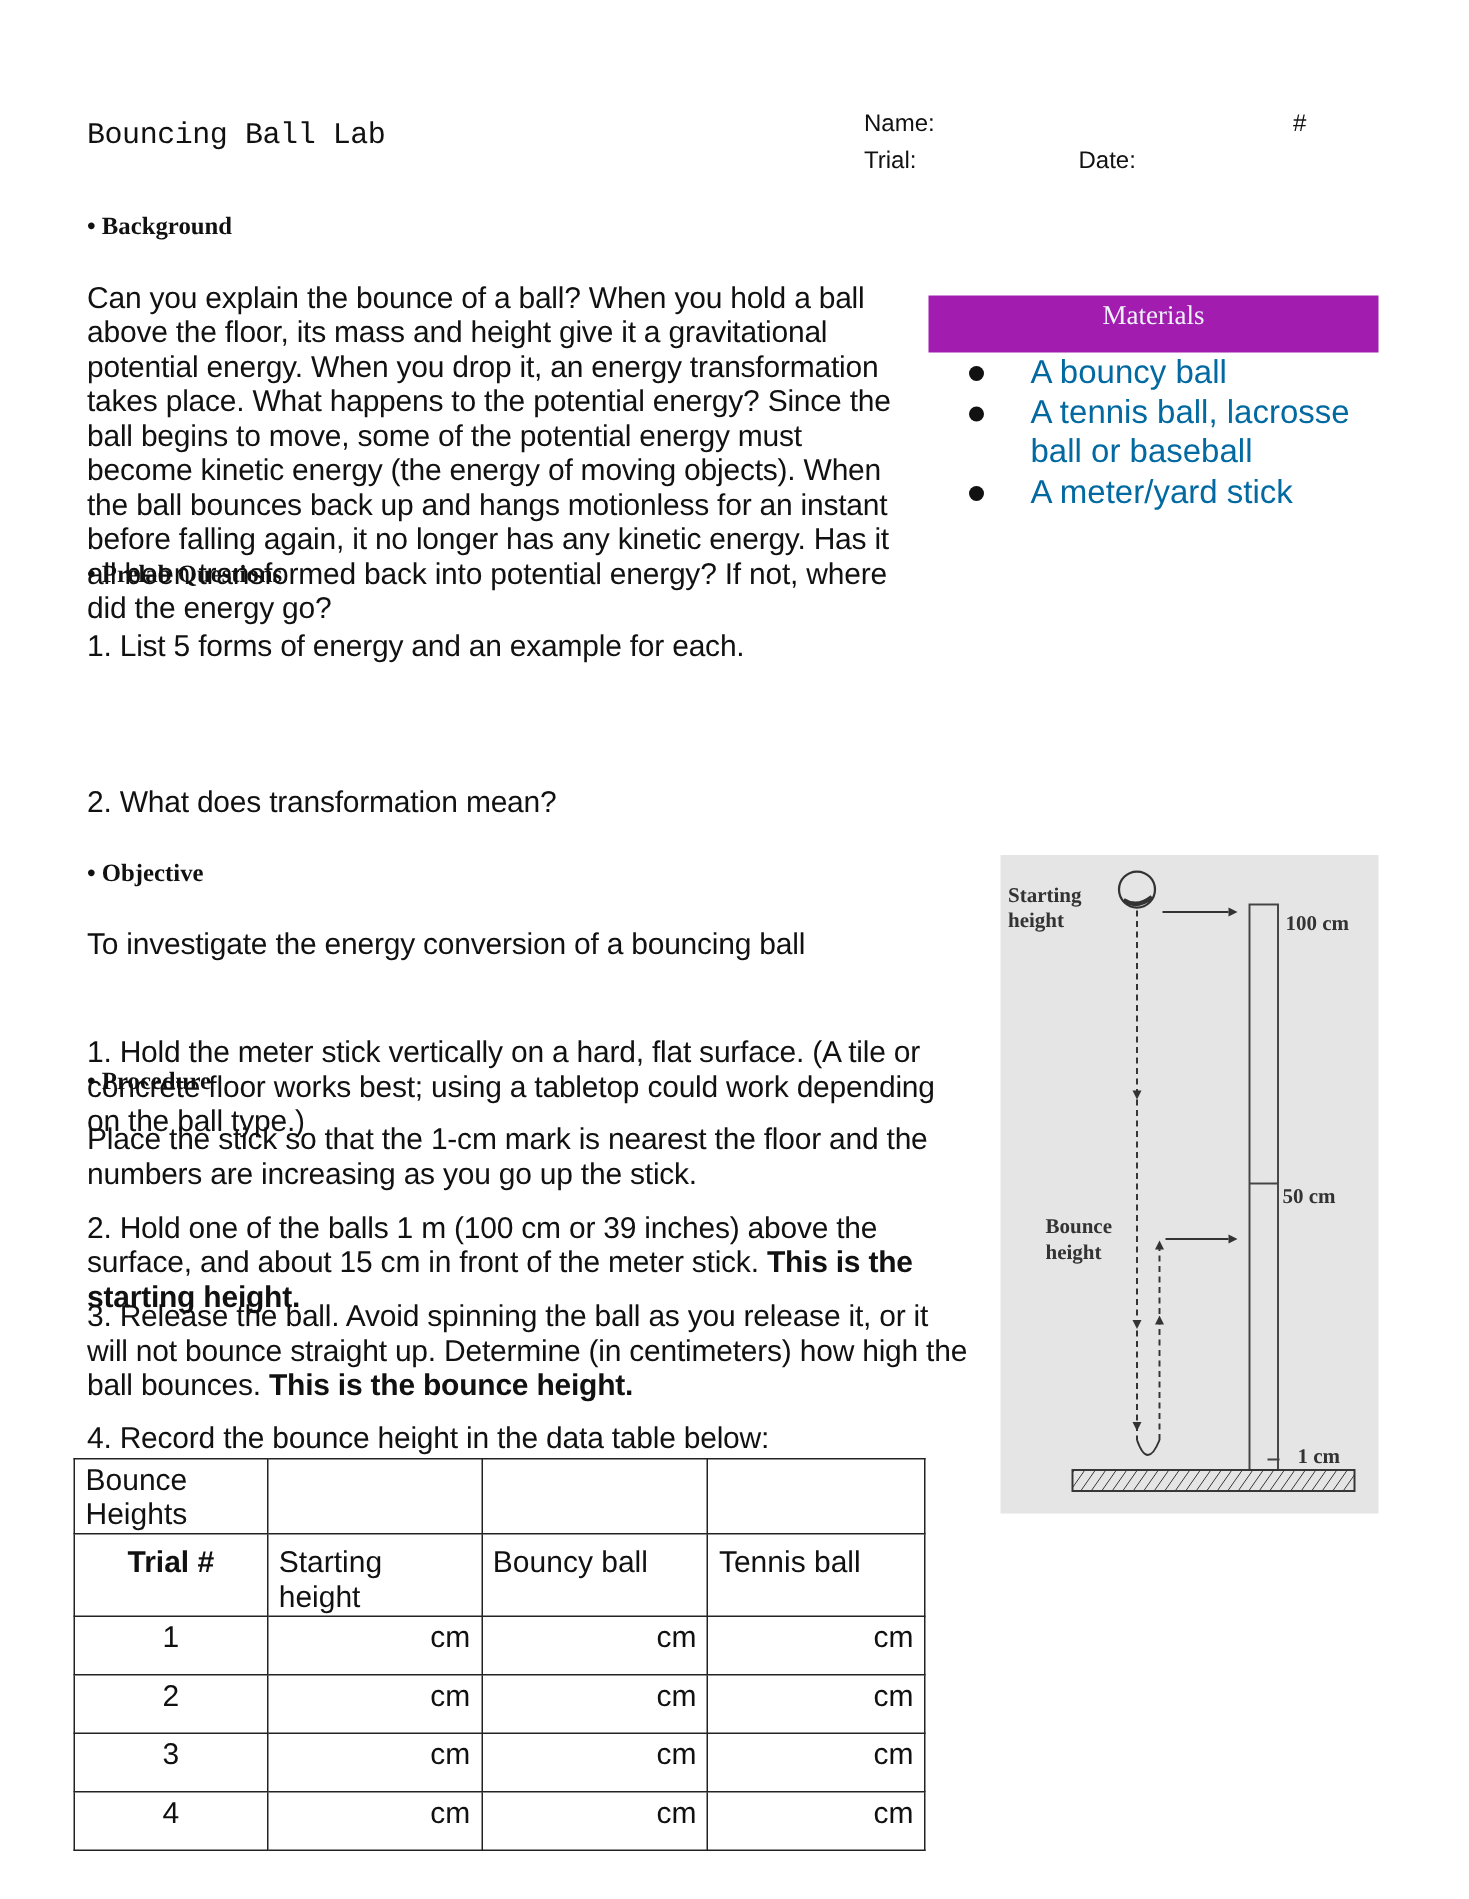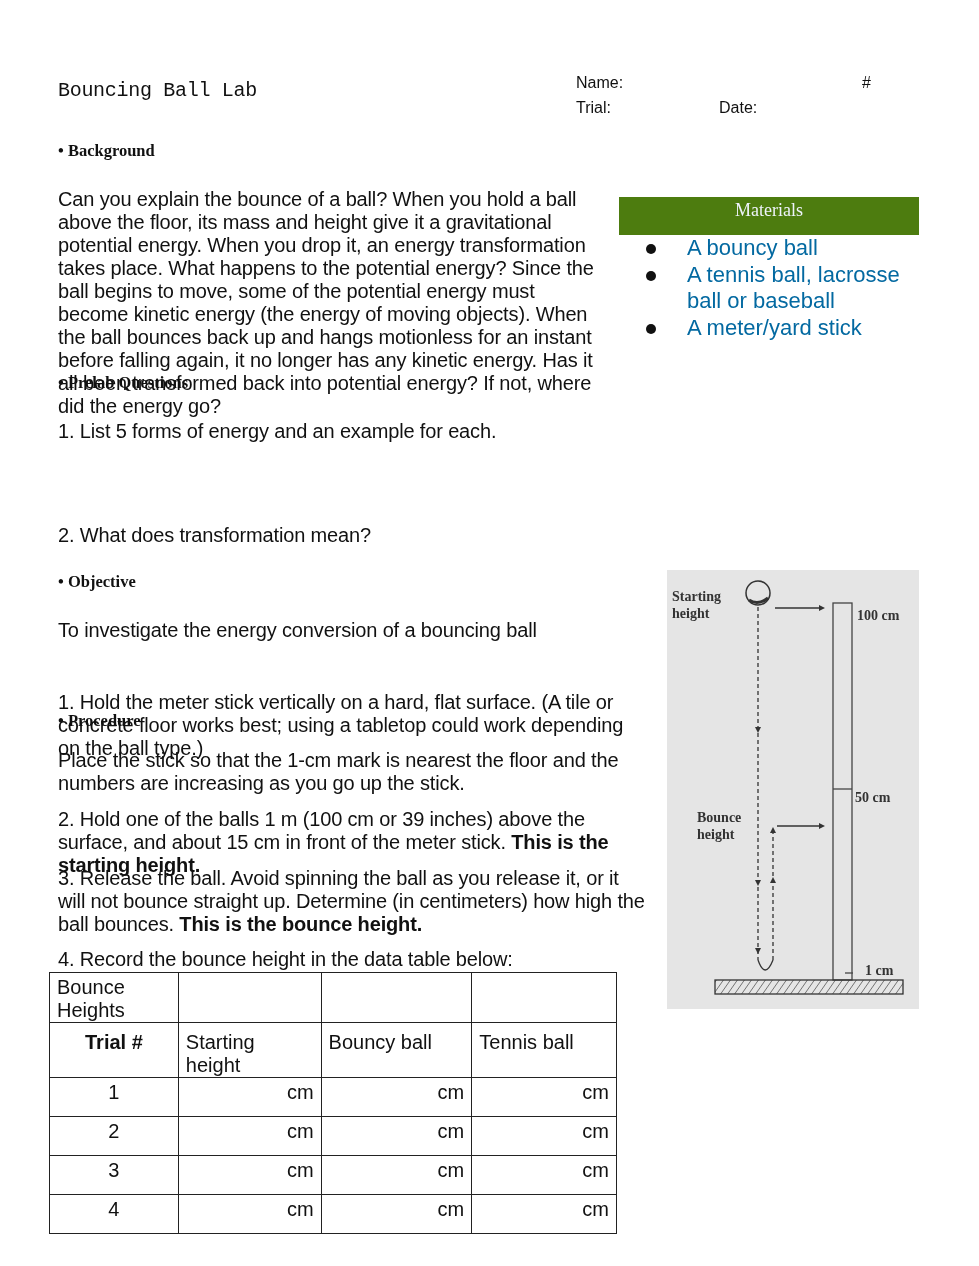--- a/index.html
+++ b/index.html
@@ -4,21 +4,21 @@
 <style>
   html, body { margin:0; padding:0; background:#ffffff; }
   body { width:979px; height:1266px; position:relative; overflow:hidden;
          font-family:"Liberation Sans", sans-serif; color:#111; }
   .abs { position:absolute; }
   .title { left:58px; top:60px; font-size:20px; font-family:Liberation Mono, monospace; letter-spacing:-0.3px;margin-top:19px; }
   .meta { font-size:16px; }
   .heading { font-family:"Liberation Serif", serif; font-weight:bold; font-size:16.5px; left:58px; }
   .para { left:58px; font-size:20px; line-height:23px; letter-spacing:-0.15px;margin-top:12px; }
   .materials { left:619px; top:197px; width:300px; }
-  .mat-head { background:#4d7c0f; color:#eef3fa; text-align:center; font-family:"Liberation Serif", serif; font-size:18px; height:38px; line-height:26px; }
+  .mat-head { background:#a21caf; color:#eef3fa; text-align:center; font-family:"Liberation Serif", serif; font-size:18px; height:38px; line-height:26px; }
   .mat-list { list-style:none; margin:0; padding:0; }
   .mat-list li { position:relative; padding-left:68px; font-size:22px; line-height:26.5px; color:#0369a1; }
   .mat-list li .dot { position:absolute; left:27px; top:9px; width:10px; height:10px; border-radius:50%; background:#111; }
   .figure { left:667px; top:570px; width:252px; height:439px; background:#e5e5e5; }
   table.data { border-collapse:collapse; font-size:20px; }
   table.data td { border:1.5px solid #222; height:35px; padding:0 7px; vertical-align:top; padding-top:3px; }
 </style>
 </head>
 <body>
 

